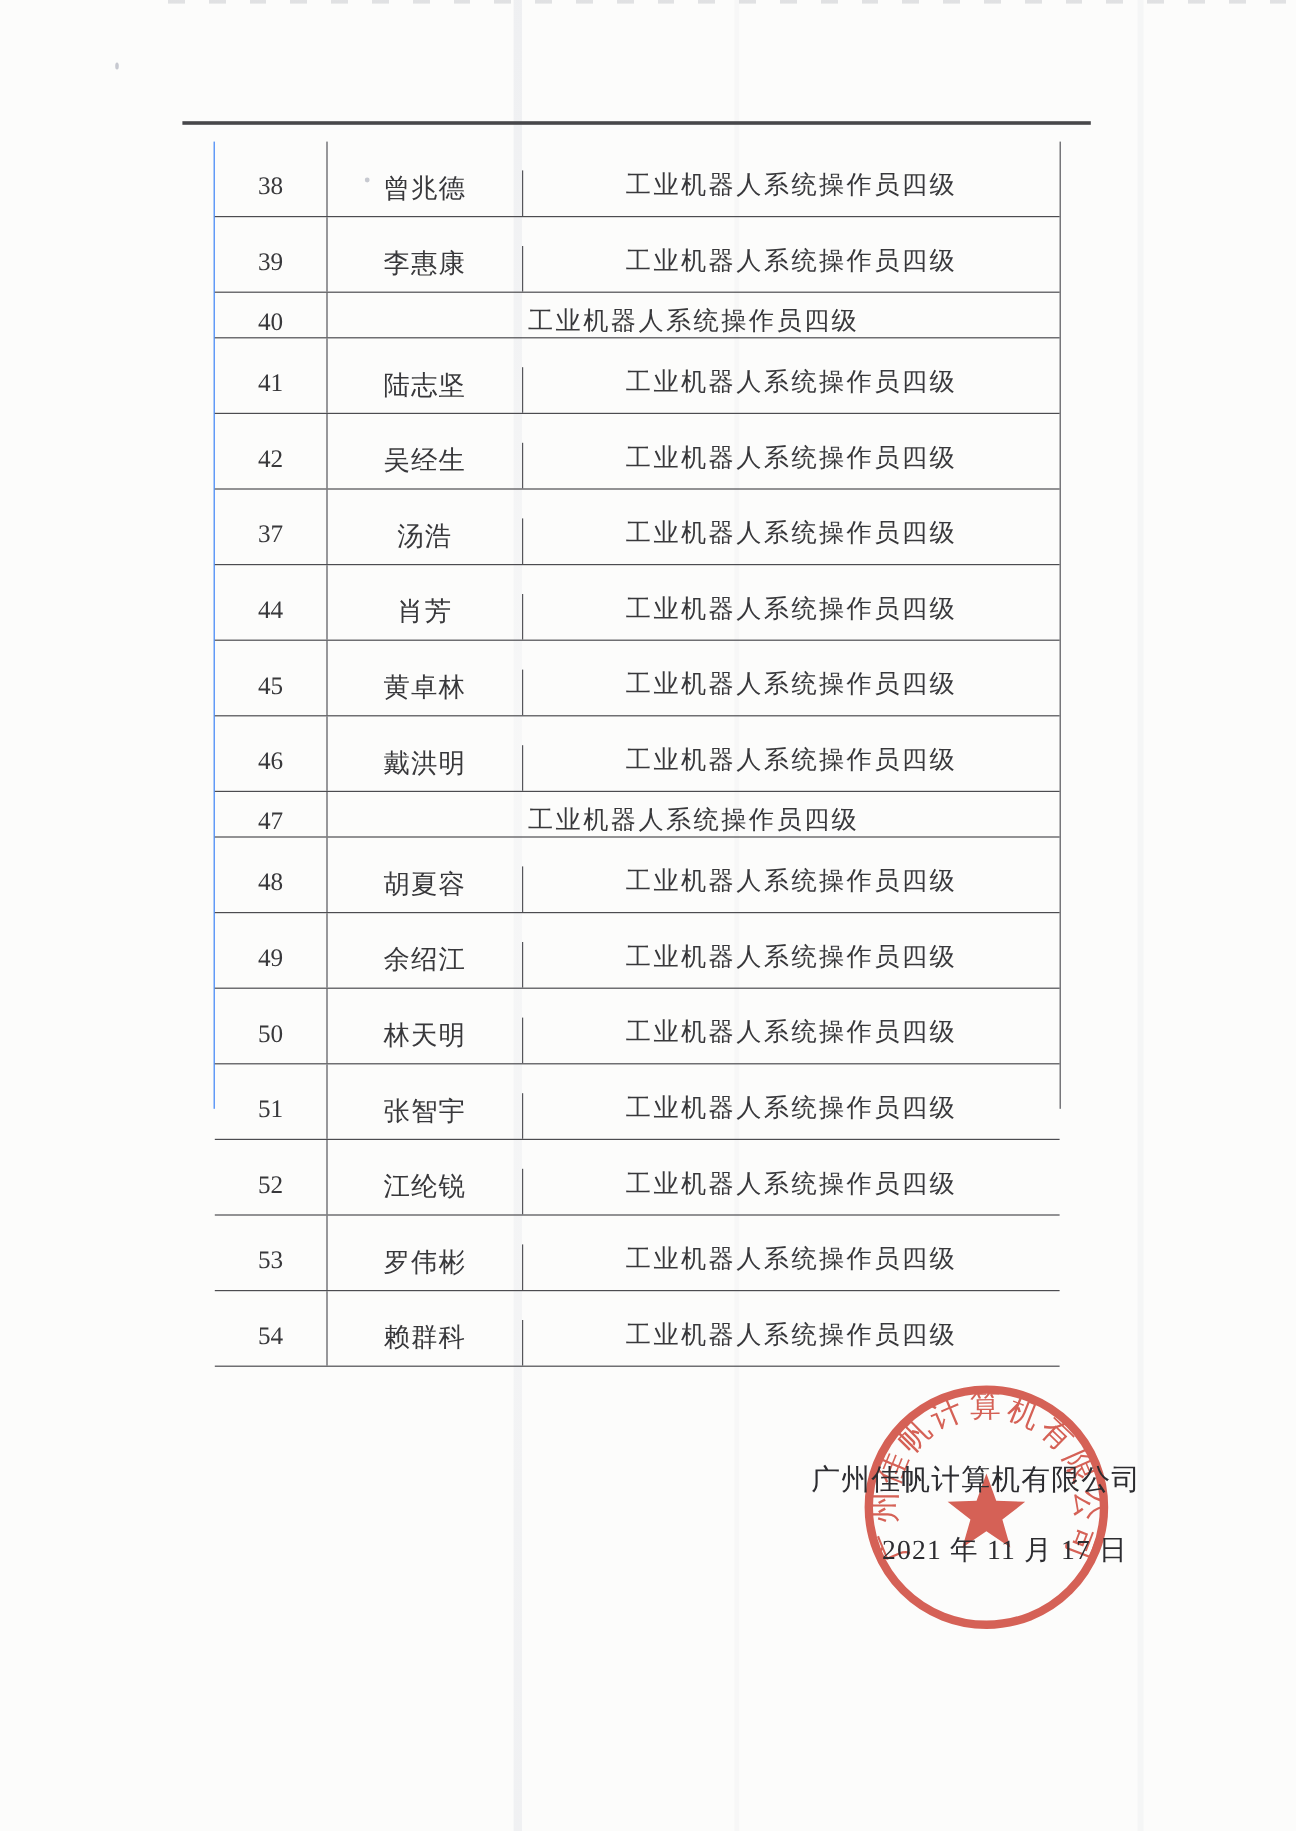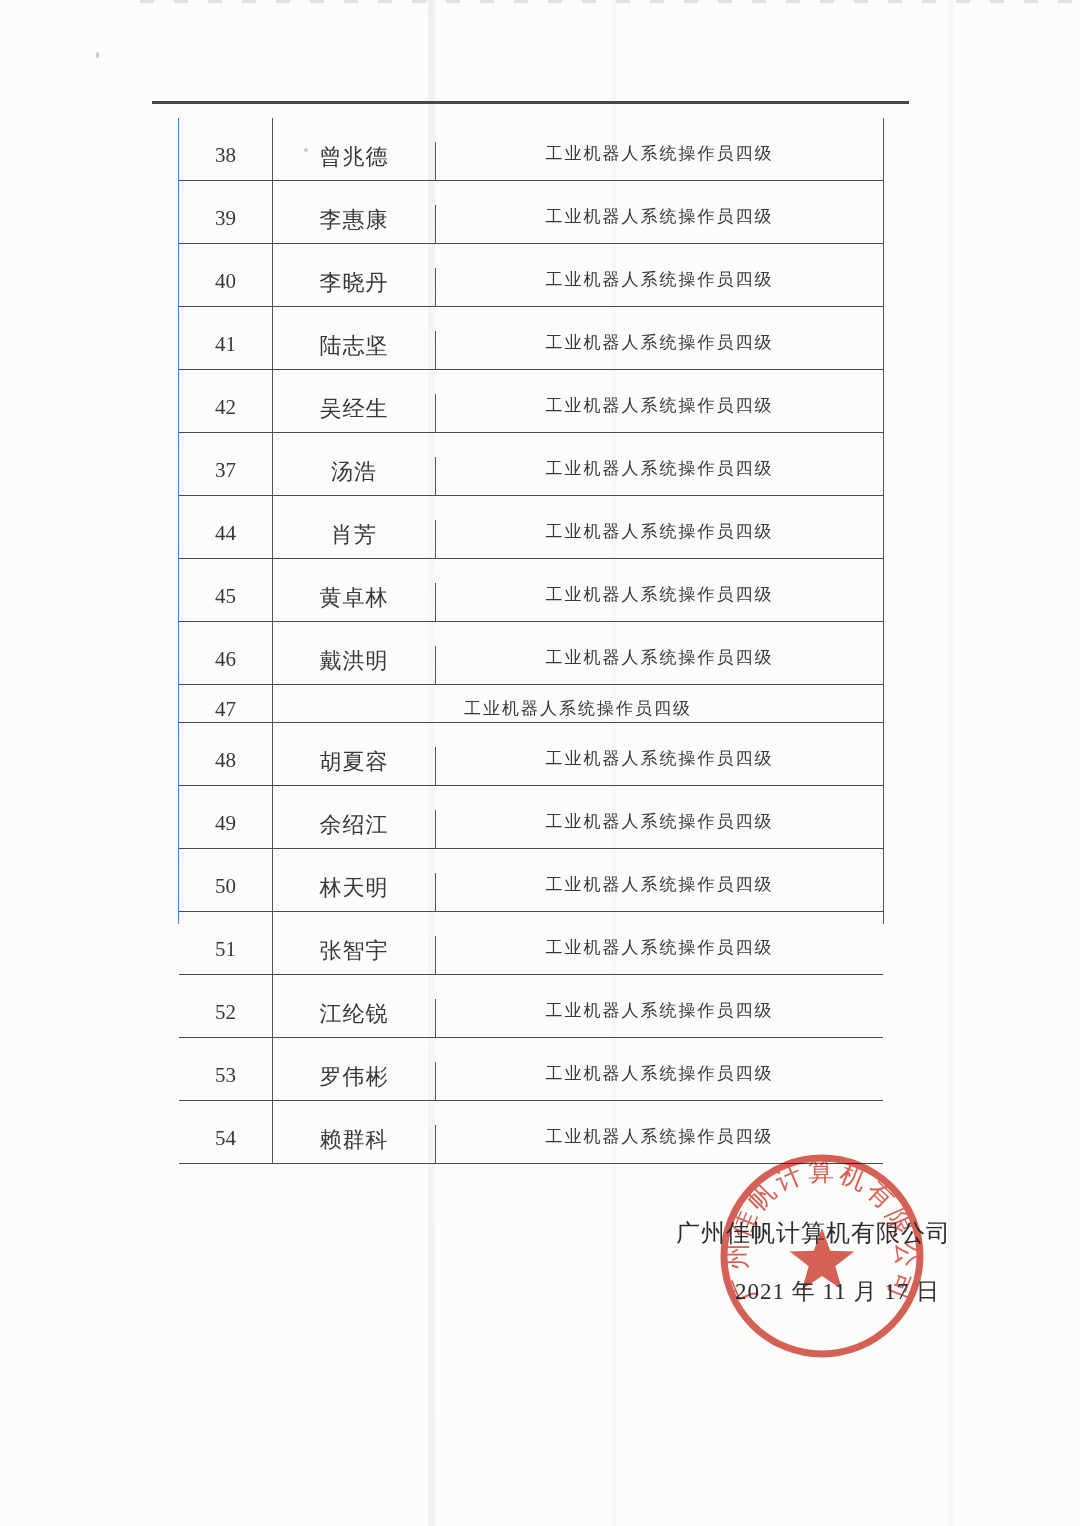--- a/index.html
+++ b/index.html
@@ -39,21 +39,21 @@
   .cell{display:flex;justify-content:center;align-items:center;overflow:hidden;}
   .cell-no{
     width:94px;border-right:1px solid #55555a;
     font-size:21px;padding-top:12px;box-sizing:border-box;
   }
   .cell-name{
     width:163px;border-right:1px solid #55555a;
     font-size:22px;letter-spacing:1px;padding-bottom:8px;box-sizing:border-box;margin-top:24px;
   }
   .cell-cert{
-    flex:1;font-size:17px;letter-spacing:2px;padding-top:9px;box-sizing:border-box;
+    flex:1;font-size:21px;letter-spacing:2px;padding-top:9px;box-sizing:border-box;
   }
 
   
   .sig-company{
     position:absolute;left:676px;top:1217px;
     font-size:24px;letter-spacing:1px;color:#2c2c30;z-index:3;
   }
   .sig-date{
     position:absolute;left:735px;top:1276px;
     font-size:23px;letter-spacing:1px;color:#2c2c30;z-index:3;
@@ -87,21 +87,20 @@
     </div>
 
     <div class="row">
       <div class="cell cell-no">39</div>
       <div class="cell cell-name">李惠康</div>
       <div class="cell cell-cert">工业机器人系统操作员四级</div>
     </div>
 
     <div class="row">
       <div class="cell cell-no">40</div>
-      <div class="cell cell-name">李晓丹</div>
       <div class="cell cell-cert">工业机器人系统操作员四级</div>
     </div>
 
     <div class="row">
       <div class="cell cell-no">41</div>
       <div class="cell cell-name">陆志坚</div>
       <div class="cell cell-cert">工业机器人系统操作员四级</div>
     </div>
 
     <div class="row">

